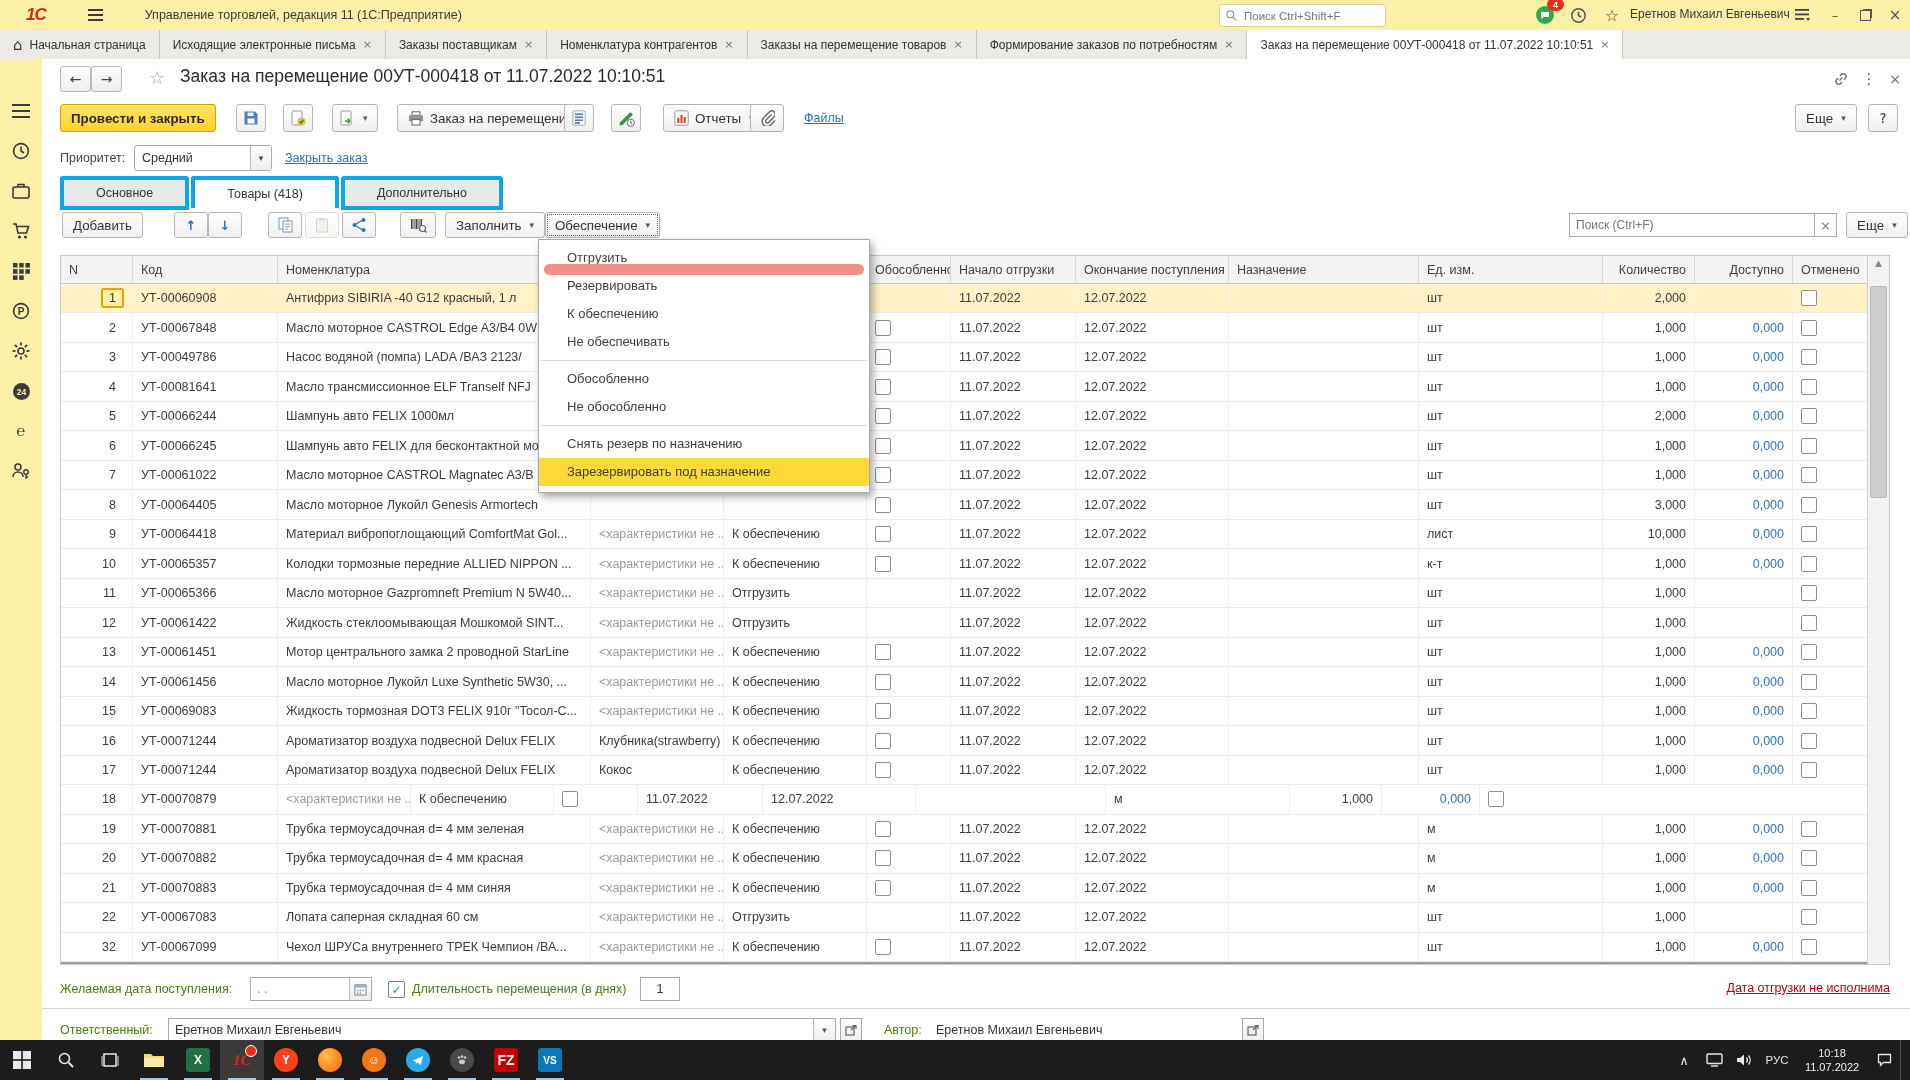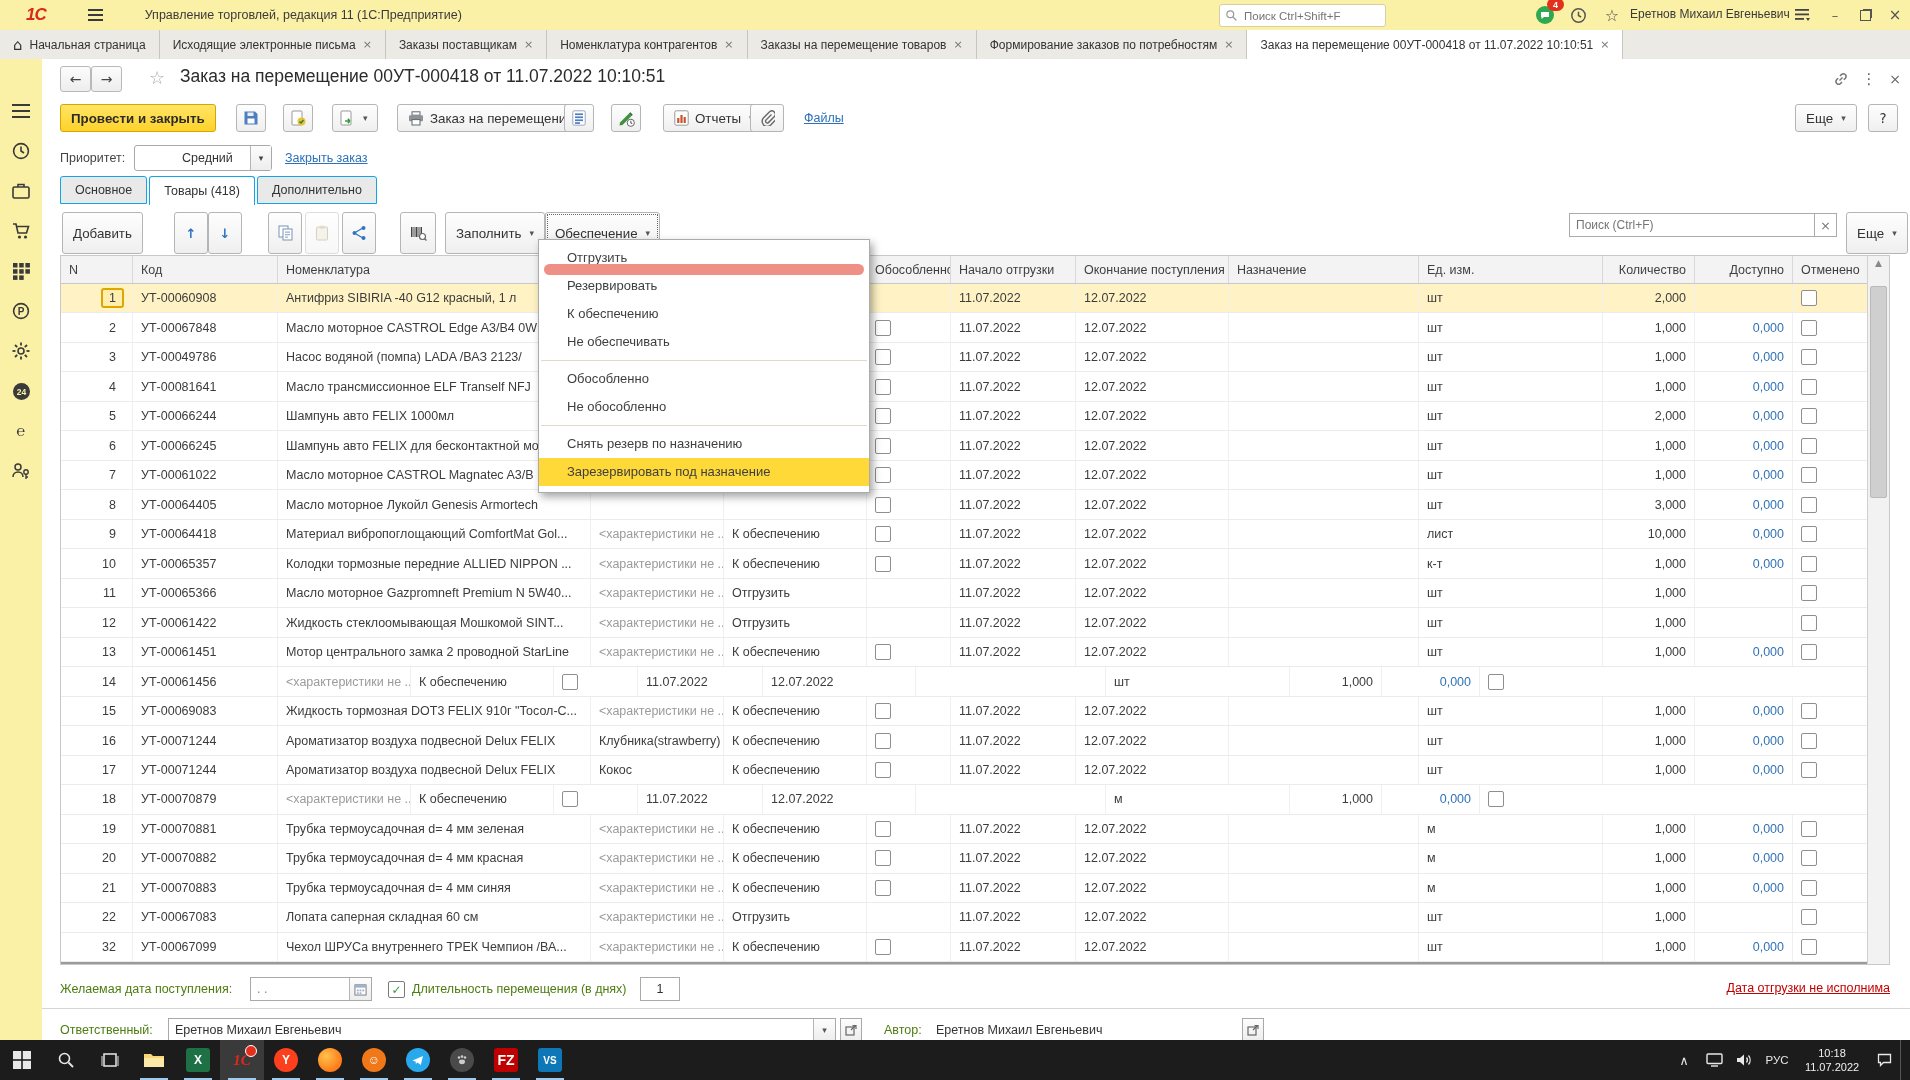--- a/index.html
+++ b/index.html
@@ -29,35 +29,35 @@
   .sidebar{position:absolute;left:0;top:59px;width:42px;bottom:40px;background:#FAF0A6;}
   .sb-ico{position:absolute;left:10px;width:22px;height:22px;display:flex;align-items:center;justify-content:center;cursor:pointer;}
   
   .content{position:absolute;left:42px;top:59px;right:0;bottom:40px;background:#fff;}
   .navrow{position:absolute;left:0;top:7px;right:0;height:30px;}
   .navbtn{position:absolute;top:0;width:29px;height:24px;background:linear-gradient(#FCFCFC,#EDEDED);border:1px solid #B9B9B9;border-radius:3px;display:flex;align-items:center;justify-content:center;color:#444;font-size:14px;cursor:pointer;}
   .fav-star{position:absolute;left:107px;top:1px;font-size:18px;color:#A9A9A9;cursor:pointer;}
   .doctitle{position:absolute;left:138px;top:0;font-size:17.5px;color:#2b2b2b;white-space:nowrap;}
   .nav-r{position:absolute;top:3px;width:22px;height:20px;display:flex;align-items:center;justify-content:center;color:#666;cursor:pointer;}
   
-  .btn{height:42px;display:inline-flex;align-items:center;gap:6px;padding:0 10px;background:linear-gradient(#FEFEFE,#EFEFEF);border:1px solid #B5B5B5;border-radius:3px;color:#333;cursor:pointer;white-space:nowrap;box-sizing:border-box;}
+  .btn{height:26px;display:inline-flex;align-items:center;gap:6px;padding:0 10px;background:linear-gradient(#FEFEFE,#EFEFEF);border:1px solid #B5B5B5;border-radius:3px;color:#333;cursor:pointer;white-space:nowrap;box-sizing:border-box;}
   .btn .caret{font-size:9px;color:#555;margin-left:2px;}
   .iconbtn{width:30px;justify-content:center;padding:0;}
   .btn-primary{background:linear-gradient(#FFE564,#FFD22B);border-color:#D2A800;font-weight:bold;color:#2b2b2b;}
   .toolbar{position:absolute;left:0;top:45px;right:0;height:30px;}
   .toolbar>*{position:absolute;top:0;}
   .link{color:#2E71B8;text-decoration:underline;cursor:pointer;white-space:nowrap;}
   .priorow{position:absolute;left:0;top:86px;right:0;height:26px;}
   .priorow .lbl{position:absolute;left:18px;top:6px;color:#444;}
-  .select{position:absolute;left:92px;top:0;width:138px;height:26px;border:1px solid #A9A9A9;border-radius:3px;background:#fff;display:flex;align-items:center;box-sizing:border-box;cursor:pointer;padding-left:40px;}
+  .select{position:absolute;left:92px;top:0;width:138px;height:26px;border:1px solid #A9A9A9;border-radius:3px;background:#fff;display:flex;align-items:center;box-sizing:border-box;cursor:pointer;}
   .select .val{flex:1;padding:0 7px;}
   .select .sbtn{width:20px;align-self:stretch;border-left:1px solid #B5B5B5;background:linear-gradient(#FDFDFD,#EDEDED);display:flex;align-items:center;justify-content:center;font-size:9px;color:#444;}
   
   .pagetabs{position:absolute;left:18px;top:117px;height:28px;display:flex;gap:2px;}
-  .ptab{padding:0 14px;height:26px;display:flex;align-items:center;background:#E9E9E9;border:1px solid #0ea5e9;border-radius:3px 3px 0 0;color:#333;cursor:pointer;}
+  .ptab{padding:0 32px;height:26px;display:flex;align-items:center;background:#E9E9E9;border:4px solid #0ea5e9;border-radius:3px 3px 0 0;color:#333;cursor:pointer;}
   .ptab.active{background:#fff;height:28px;border-bottom:none;}
   
   .tbltb{position:absolute;left:0;top:153px;right:0;height:28px;}
   .tbltb>*{position:absolute;top:0;}
   .arrow-blue{color:#2E74C0;font-weight:bold;font-size:13px;}
   .focusdots{outline:1px dotted #666;outline-offset:-3px;}
   .searchbox{position:absolute;left:1527px;top:1px;width:246px;height:24px;border:1px solid #ABABAB;display:flex;align-items:center;box-sizing:border-box;}
   .searchbox input{border:none;outline:none;flex:1;padding:0 6px;font-size:12px;color:#444;min-width:0;}
   .clearx{position:absolute;left:1773px;top:1px;width:22px;height:24px;border:1px solid #ABABAB;border-left:none;display:flex;align-items:center;justify-content:center;color:#777;box-sizing:border-box;cursor:pointer;}
   
@@ -826,20 +826,21 @@
             <div class="td c-cnl">
               <span class="cb"></span>
             </div>
           </div>
 
           <div class="tr">
             <div class="td c-n">
               <span class="ncell">14</span>
             </div>
             <div class="td c-code">УТ-00061456</div>
+            <div class="td c-name">Масло моторное Лукойл Luxe Synthetic 5W30, ...</div>
             <div class="td c-char">
               <span class="muted">&lt;характеристики не ...</span>
             </div>
             <div class="td c-act">К обеспечению</div>
             <div class="td c-sep">
               <span class="cb"></span>
             </div>
             <div class="td c-start">11.07.2022</div>
             <div class="td c-end">12.07.2022</div>
             <div class="td c-dest"></div>

